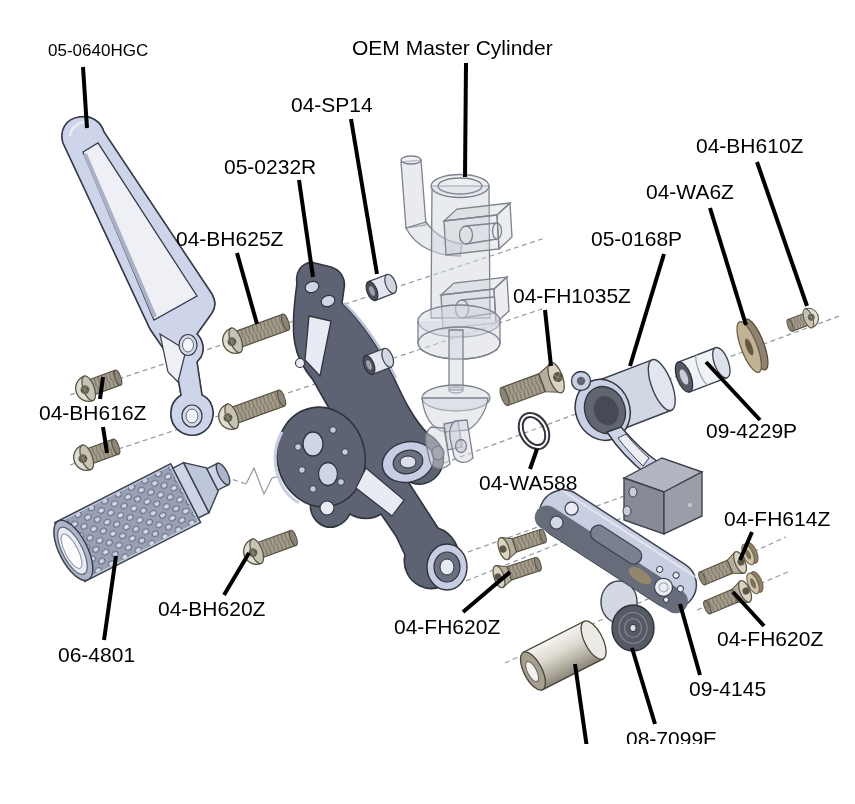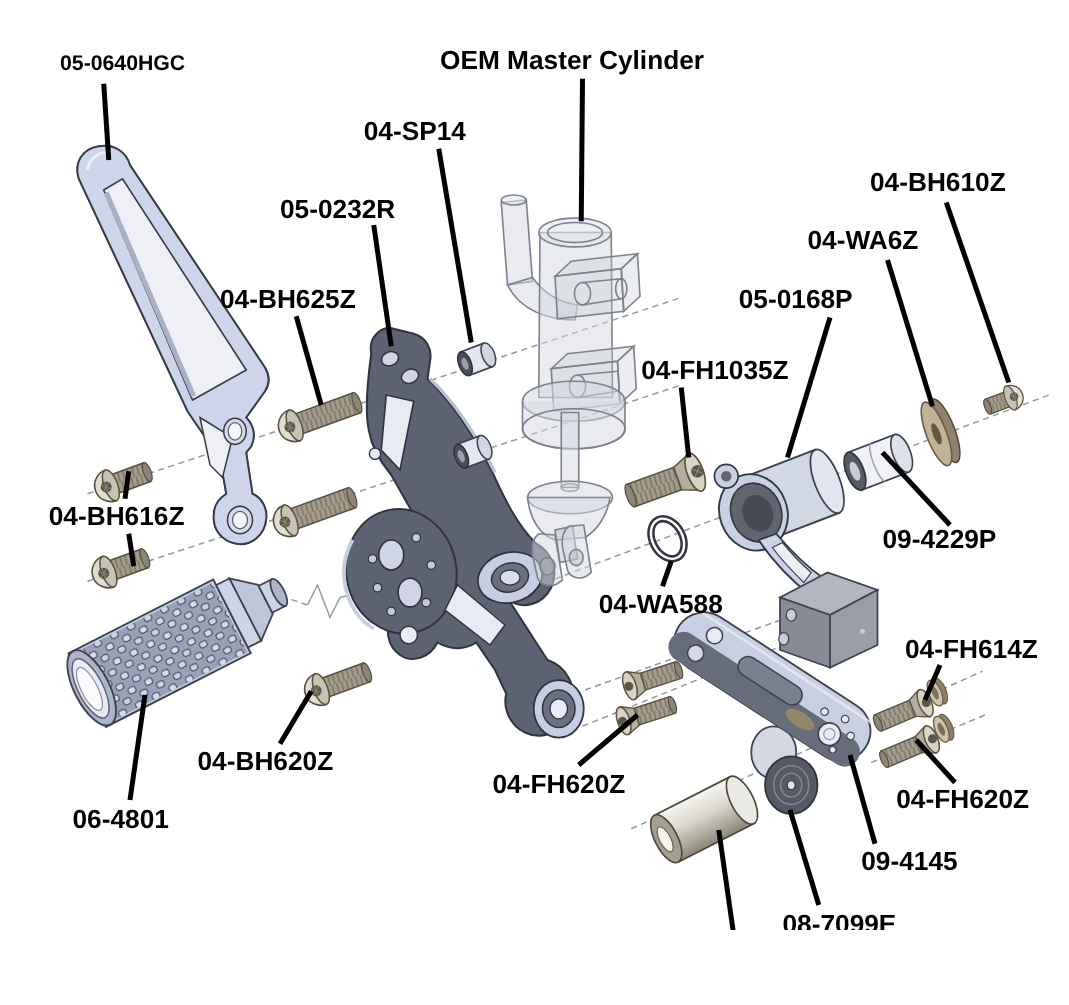--- a/index.html
+++ b/index.html
@@ -1,17 +1,17 @@
 <!DOCTYPE html>
 <html><head>
 <meta charset="utf-8">
 <style>
   html,body{margin:0;padding:0;background:#ffffff;}
   #stage{position:relative;width:855px;height:744px;background:#ffffff;overflow:hidden;
-         font-family:"Liberation Sans", sans-serif;font-weight:bold;}
+         font-family:"Liberation Sans", sans-serif;}
   svg{position:absolute;left:0;top:0;}
   text.lbl{font-family:"Liberation Sans", sans-serif;font-size:21px;fill:#000;}
   text.lbl-sm{font-family:"Liberation Sans", sans-serif;font-size:17px;fill:#000;}
 </style>
 </head>
 <body>
 
 <div id="stage">
 <svg width="855" height="804" viewBox="0 0 855 804">
   <defs>

